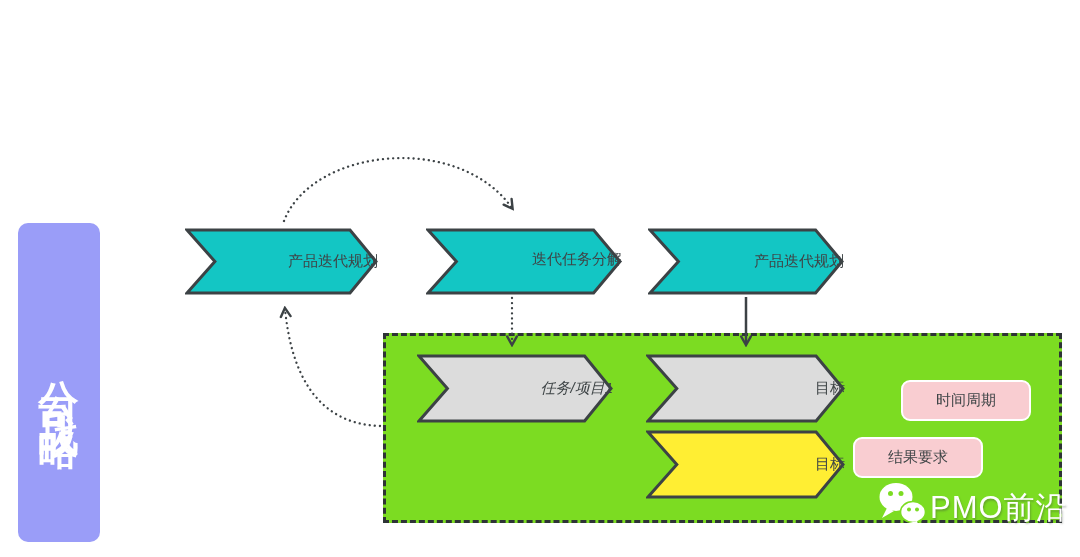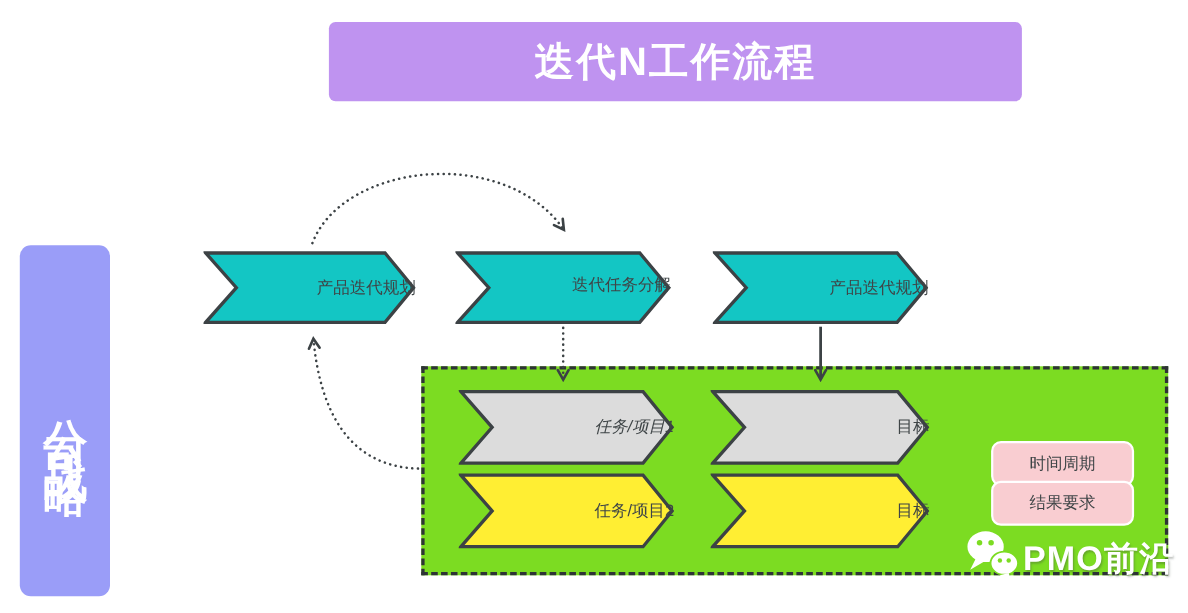--- a/index.html
+++ b/index.html
@@ -50,57 +50,53 @@
     z-index:1;
   }
 
   
   .card{
     position:absolute;width:130px;height:41px;
     background:#f9cdd1;border:2.5px solid #ffffff;border-radius:9px;
     box-sizing:border-box;display:flex;align-items:center;justify-content:center;
     color:var(--text-dark);font-size:15px;z-index:3;
   }
-  .card.c0{left:901px;top:380px;margin-top:21px;}
-  .card.c1{left:901px;top:437px;}
+  .card.c0{left:901px;top:380px;}
+  .card.c1{left:853px;top:437px;}
 
   
   .overlay{position:absolute;left:0;top:0;z-index:5;pointer-events:none;}
   .dotted{fill:none;stroke:var(--stroke);stroke-width:2.3;stroke-dasharray:0.1 5;stroke-linecap:round;}
   .solid{fill:none;stroke:var(--stroke);stroke-width:2.5;}
 
   
   .wechat{position:absolute;left:876px;top:480px;z-index:6;}
   .wm-label{
     position:absolute;left:930px;top:487px;z-index:6;
     color:#ffffff;font-size:31px;letter-spacing:1px;
     text-shadow:1px 2px 2px rgba(60,70,60,0.35);
-    font-weight:bold;
   }
 </style>
 </head>
 <body>
 
 <div id="canvas">
 
-  <div class="title-bar" style="background: rgb(191, 147, 240);">
-    <span class="t">迭代N工作流程</span>
-  </div>
 
   <div class="strategy-bar" style="background: rgb(154, 157, 248);">
     <span class="v">公司战略</span>
   </div>
 
   <div class="chevron" style="left:185px;top:228px;width:193px;height:67px;">
       <svg width="193" height="67" class="chev-svg">
         <polygon points="2,2 165,2 191,33.5 165,65 2,65 29.9,33.5" fill="#13c6c4" stroke="#3c4245" stroke-width="3" stroke-linejoin="miter"></polygon>
       </svg>
     <span class="lbl">产品迭代规划</span>
   </div>
-  <div class="chevron" style="left:414px;top:228px;width:196px;height:63px;">
+  <div class="chevron" style="left:426px;top:228px;width:196px;height:63px;">
       <svg width="196" height="67" class="chev-svg">
         <polygon points="2,2 167.6,2 194,33.5 167.6,65 2,65 30.4,33.5" fill="#13c6c4" stroke="#3c4245" stroke-width="3" stroke-linejoin="miter"></polygon>
       </svg>
     <span class="lbl">迭代任务分解</span>
   </div>
   <div class="chevron" style="left:648px;top:228px;width:196px;height:67px;">
       <svg width="196" height="67" class="chev-svg">
         <polygon points="2,2 167.6,2 194,33.5 167.6,65 2,65 30.4,33.5" fill="#13c6c4" stroke="#3c4245" stroke-width="3" stroke-linejoin="miter"></polygon>
       </svg>
     <span class="lbl">产品迭代规划</span>
@@ -114,26 +110,20 @@
       </svg>
     <span class="lbl">任务/项目1</span>
   </div>
   <div class="chevron" style="left:646px;top:354px;width:199px;height:69px;">
       <svg width="199" height="69" class="chev-svg">
         <polygon points="2,2 170.1,2 197,34.5 170.1,67 2,67 30.8,34.5" fill="#dcdcdc" stroke="#3c4245" stroke-width="3" stroke-linejoin="miter"></polygon>
       </svg>
     <span class="lbl">目标</span>
   </div>
 
-  <div class="chevron" style="left:417px;top:430px;width:196px;height:69px;">
-      <svg width="196" height="69" class="chev-svg">
-        <polygon points="2,2 167.6,2 194,34.5 167.6,67 2,67 30.4,34.5" fill="#ffee33" stroke="#3c4245" stroke-width="3" stroke-linejoin="miter"></polygon>
-      </svg>
-    <span class="lbl">任务/项目2</span>
-  </div>
   <div class="chevron" style="left:646px;top:430px;width:199px;height:69px;">
       <svg width="199" height="69" class="chev-svg">
         <polygon points="2,2 170.1,2 197,34.5 170.1,67 2,67 30.8,34.5" fill="#ffee33" stroke="#3c4245" stroke-width="3" stroke-linejoin="miter"></polygon>
       </svg>
     <span class="lbl">目标</span>
   </div>
 
   <div class="card c0" style="background: rgb(249, 205, 209);">
     <span>时间周期</span>
   </div>

